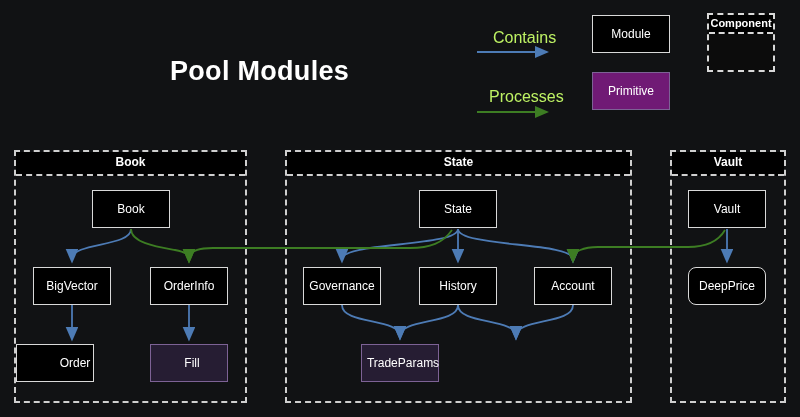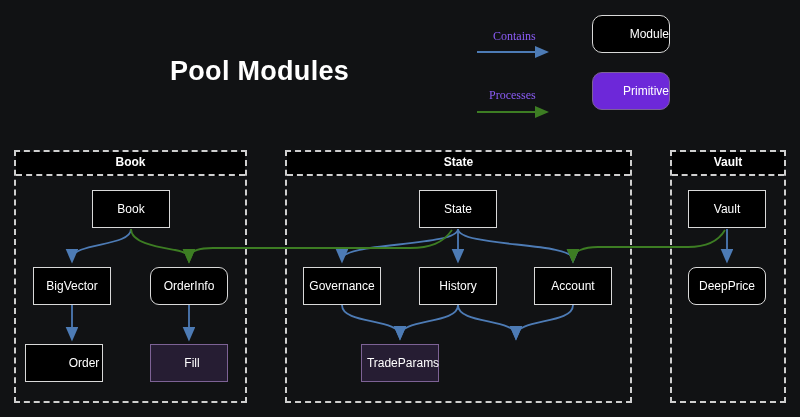--- a/index.html
+++ b/index.html
@@ -11,30 +11,30 @@
     color:#ffffff;
     overflow:hidden;
   }
   .title{
     position:absolute;left:170px;top:56px;
     font-size:27px;font-weight:bold;letter-spacing:.3px;
     margin:0;
   }
   
   .legend-label{
-    position:absolute;font-size:12px;color:#8b5cf6;white-space:nowrap;font-family:Liberation Serif, serif;
+    position:absolute;font-size:16px;color:#bef264;white-space:nowrap;
   }
   .legend-arrow{position:absolute;}
   .lg-box{
     position:absolute;width:78px;height:38px;
-    display:flex;align-items:center;justify-content:flex-end;
-    font-size:12px;box-sizing:border-box;border-radius:10px;
+    display:flex;align-items:center;justify-content:center;
+    font-size:12px;box-sizing:border-box;
   }
   .module-box{background:#000000;border:1.5px solid #d9d9d9;}
-  .primitive-box{background:#6d28d9;border:1.5px solid #7d6295;}
+  .primitive-box{background:#701a75;border:1.5px solid #7d6295;}
   .component-box{
     position:absolute;left:707px;top:13px;width:68px;height:59px;
     border:2px dashed #d9d9d9;box-sizing:border-box;background:#0c0c0c;
   }
   .component-header{
     border-bottom:2px dashed #d9d9d9;
     font-size:11px;font-weight:bold;text-align:center;
     padding:2px 0 3px 0;background:#000;
     white-space:nowrap;
   }
@@ -92,20 +92,23 @@
     </defs>
     <line x1="2" y1="8" x2="72" y2="8" stroke="#3d7d23" stroke-width="2" marker-end="url(#lgg)"></line>
   </svg>
 
   <div class="lg-box module-box" style="left:592px;top:15px;">
     <span>Module</span>
   </div>
   <div class="lg-box primitive-box" style="left:592px;top:72px;">
     <span>Primitive</span>
   </div>
+  <div class="component-box">
+    <div class="component-header">Component</div>
+  </div>
 
   <div class="container c-book">
     <div class="container-header">Book</div>
   </div>
   <div class="container c-state">
     <div class="container-header">State</div>
   </div>
   <div class="container c-vault">
     <div class="container-header">Vault</div>
   </div>
@@ -136,24 +139,24 @@
     <path d="M452,230 C443,243 430,248 410,248 L213,248 C198,248 189,251 189,259" fill="none" stroke="#3d7d23" stroke-width="1.8" marker-end="url(#ag)"></path>
     <path d="M725,230 C718,242 705,247 688,247 L598,247 C584,247 573,251 573,259" fill="none" stroke="#3d7d23" stroke-width="1.8" marker-end="url(#ag)"></path>
   </svg>
 
   <div class="node module" style="left:92px;top:190px;">
     <span>Book</span>
   </div>
   <div class="node module" style="left:33px;top:267px;">
     <span>BigVector</span>
   </div>
-  <div class="node module" style="left:150px;top:267px;border-radius:9px;">
+  <div class="node module" style="left:150px;top:267px;">
     <span>OrderInfo</span>
   </div>
-  <div class="node module" style="left:25px;top:344px;padding-left:40px;">
+  <div class="node module" style="left:16px;top:344px;padding-left:40px;">
     <span>Order</span>
   </div>
   <div class="node primitive" style="left:150px;top:344px;">
     <span>Fill</span>
   </div>
 
   <div class="node module" style="left:419px;top:190px;">
     <span>State</span>
   </div>
   <div class="node module" style="left:303px;top:267px;justify-content:center;">

